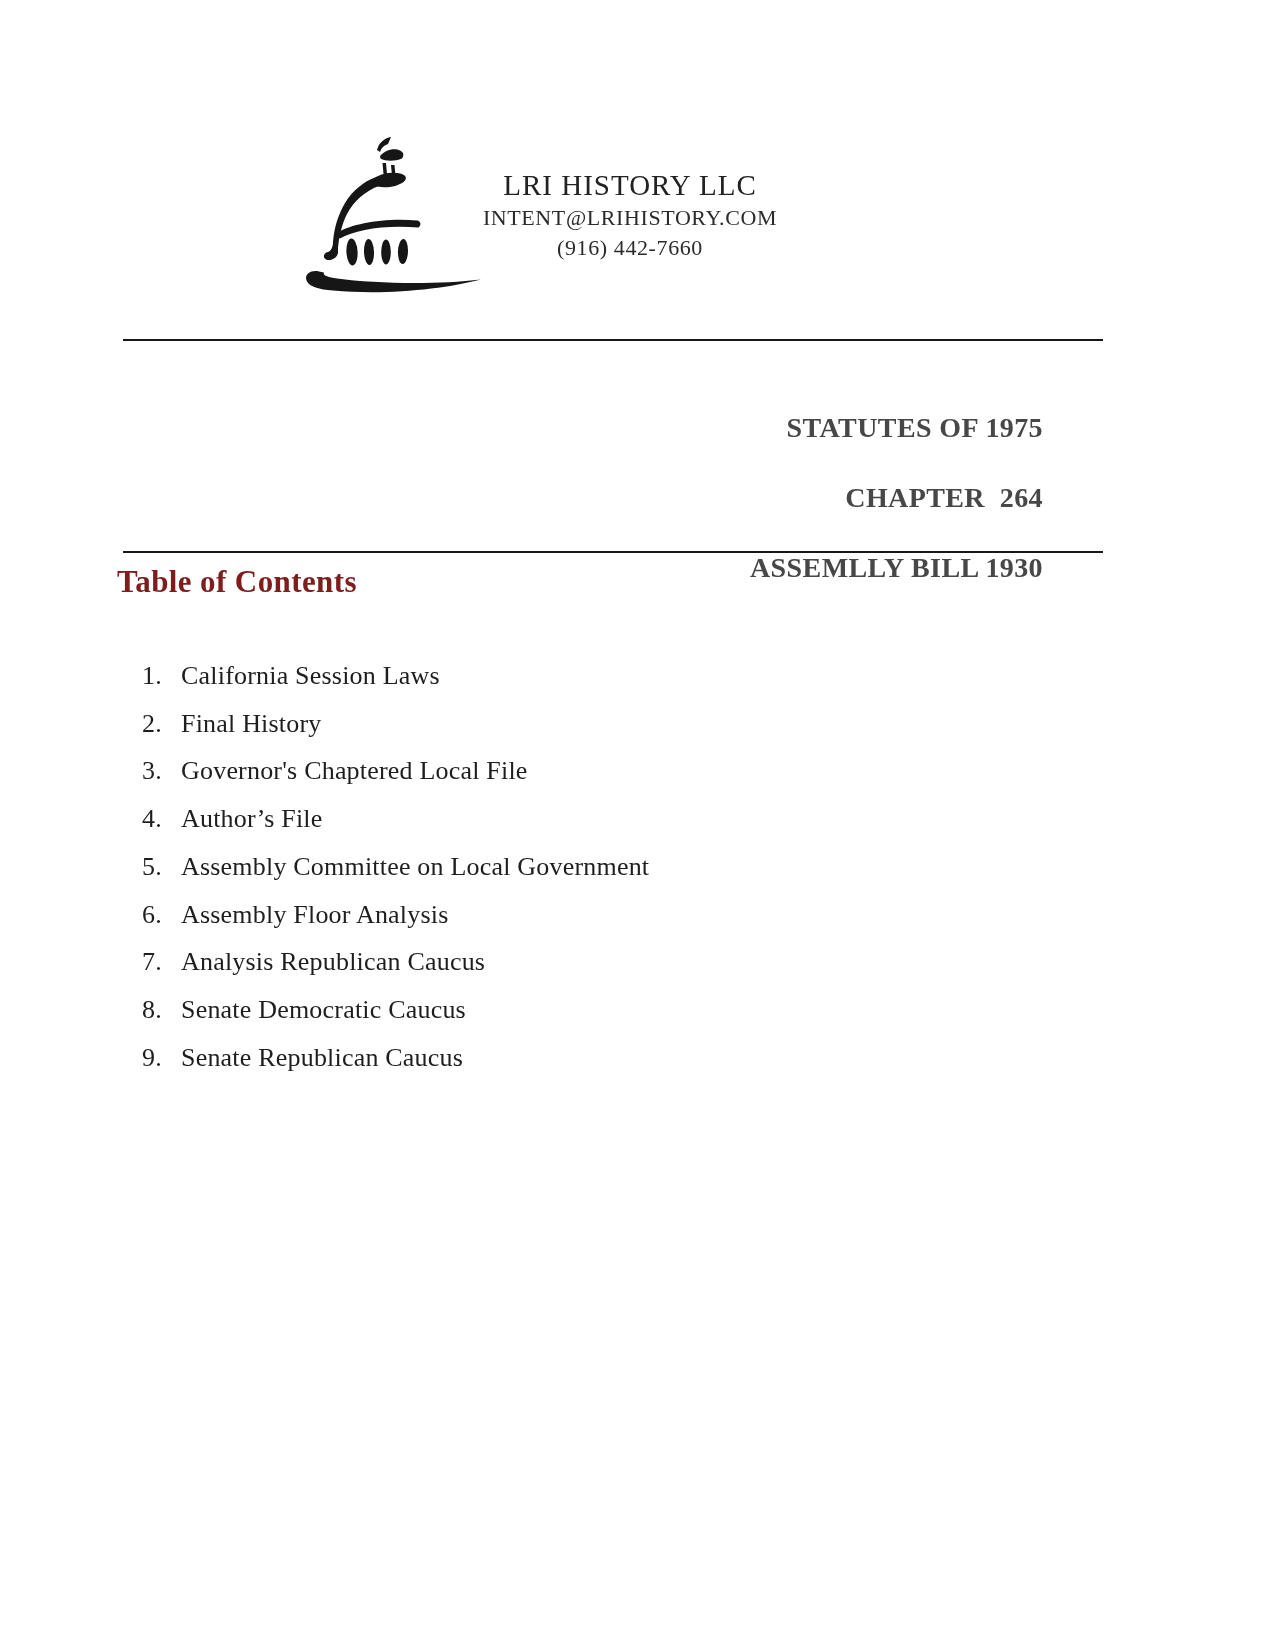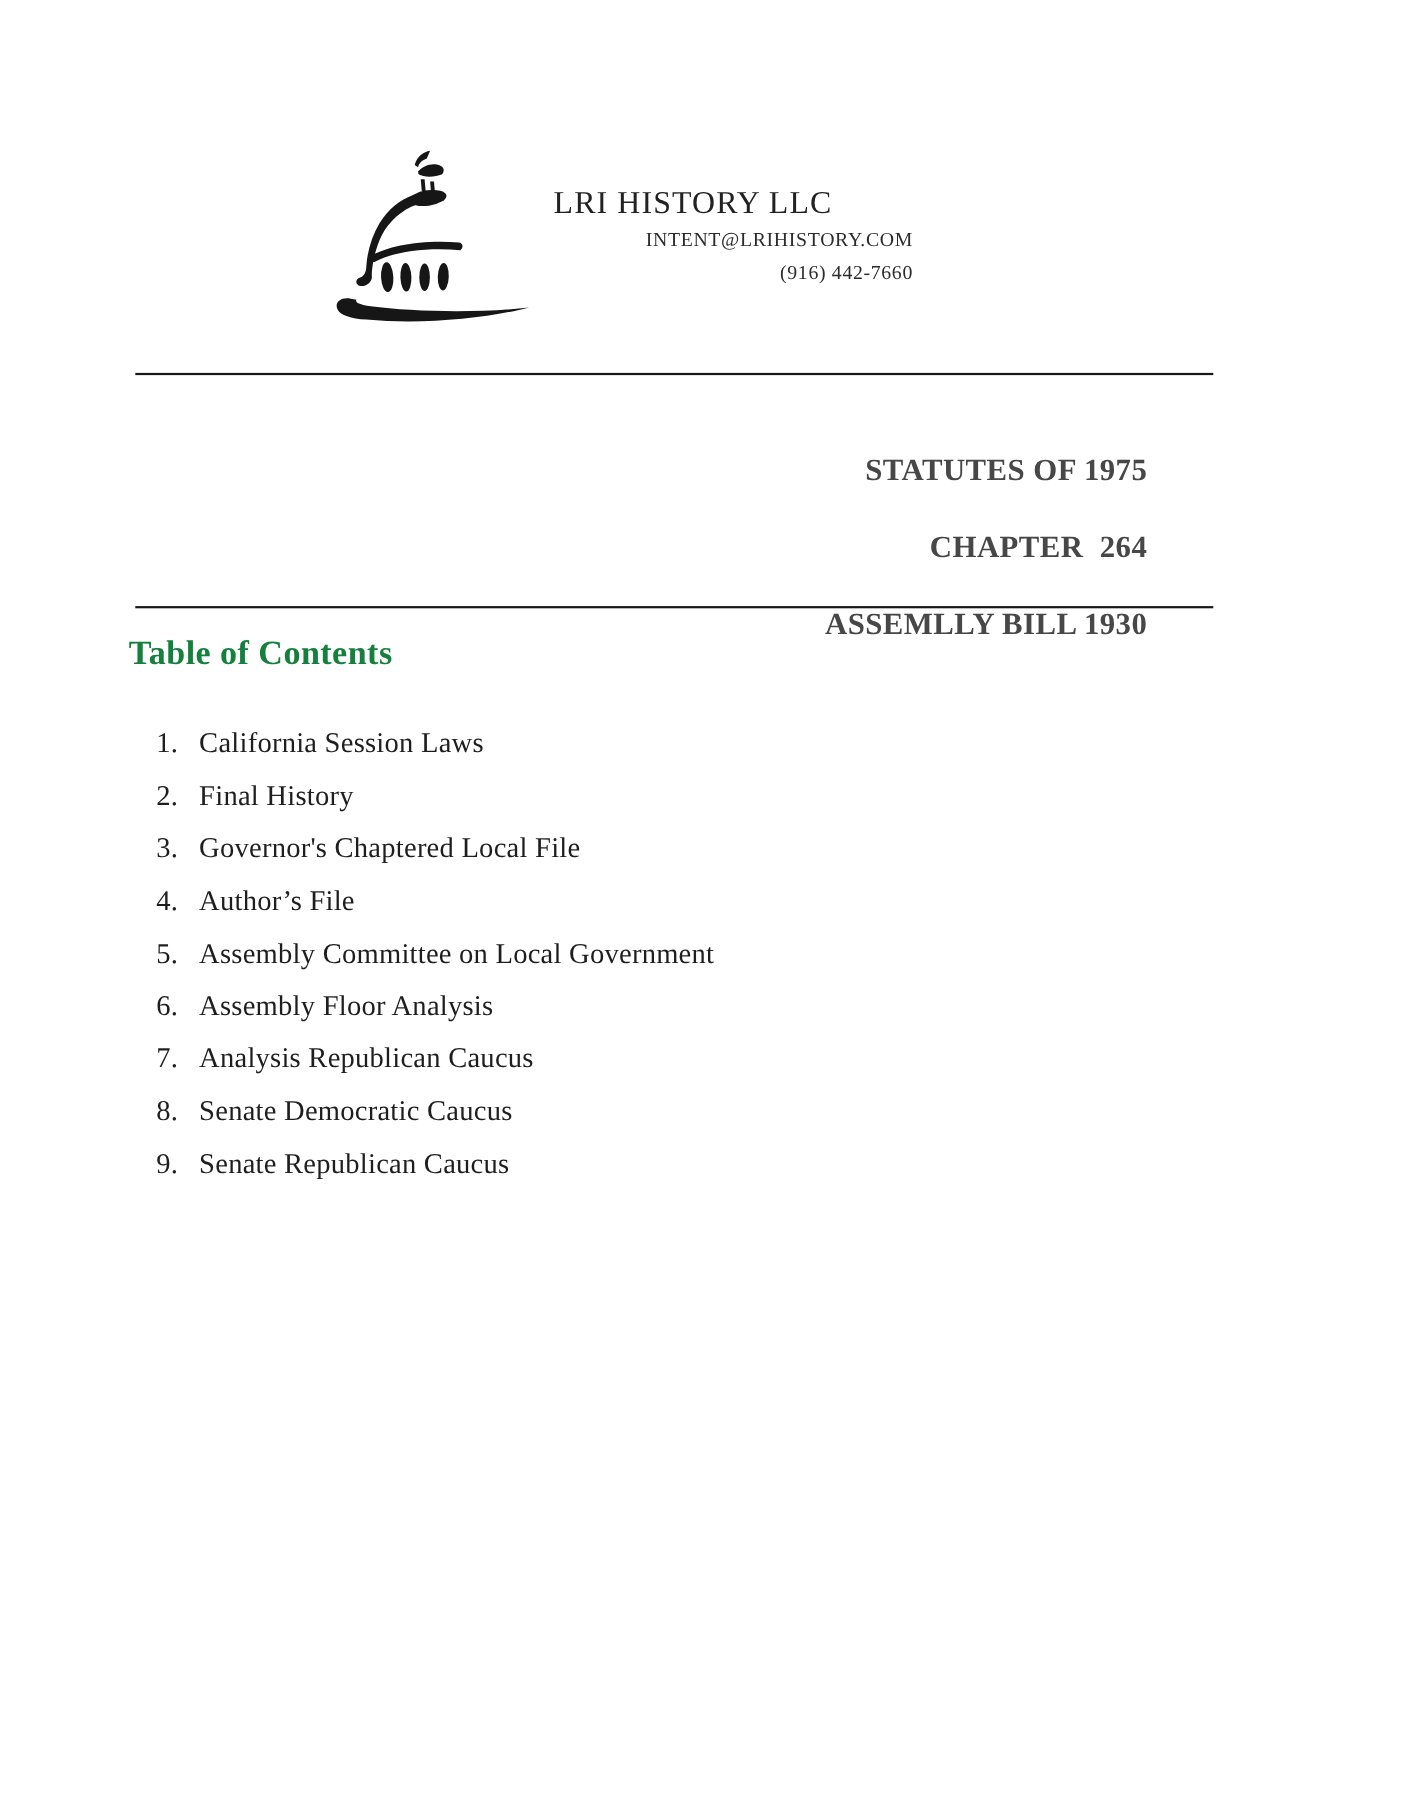--- a/index.html
+++ b/index.html
@@ -29,26 +29,25 @@
     color: #262626;
   }
   .company-name {
     font-size: 29px;
     line-height: 36px;
     letter-spacing: 1px;
     color: #222222;
     white-space: pre;
   }
   .contact-line {
-    font-size: 18px;
+    font-size: 22px;
     line-height: 30px;
     letter-spacing: 0.6px;
     color: #2b2b2b;
     white-space: pre;
-    text-align: right;
   }
 
   
   .rule {
     position: absolute;
     left: 123px;
     width: 980px;
     height: 0;
     border: none;
     border-top: 2px solid #181818;
@@ -68,27 +67,27 @@
     line-height: 42px;
     letter-spacing: 0.4px;
     color: #474747;
   }
   .doc-title .title-line { white-space: pre; margin-top: 28px; }
 
   
   .toc-heading {
     position: absolute;
     left: 117px;
-    top: 576px;
+    top: 564px;
     margin: 0;
     font-size: 31px;
     line-height: 36px;
     font-weight: bold;
     letter-spacing: 0.4px;
-    color: #15803d;
+    color: #7f1d1d;
   }
   .toc-list {
     position: absolute;
     left: 142px;
     top: 652px;
     margin: 0;
     padding: 0;
     list-style: none;
     color: #1e1e1e;
   }

